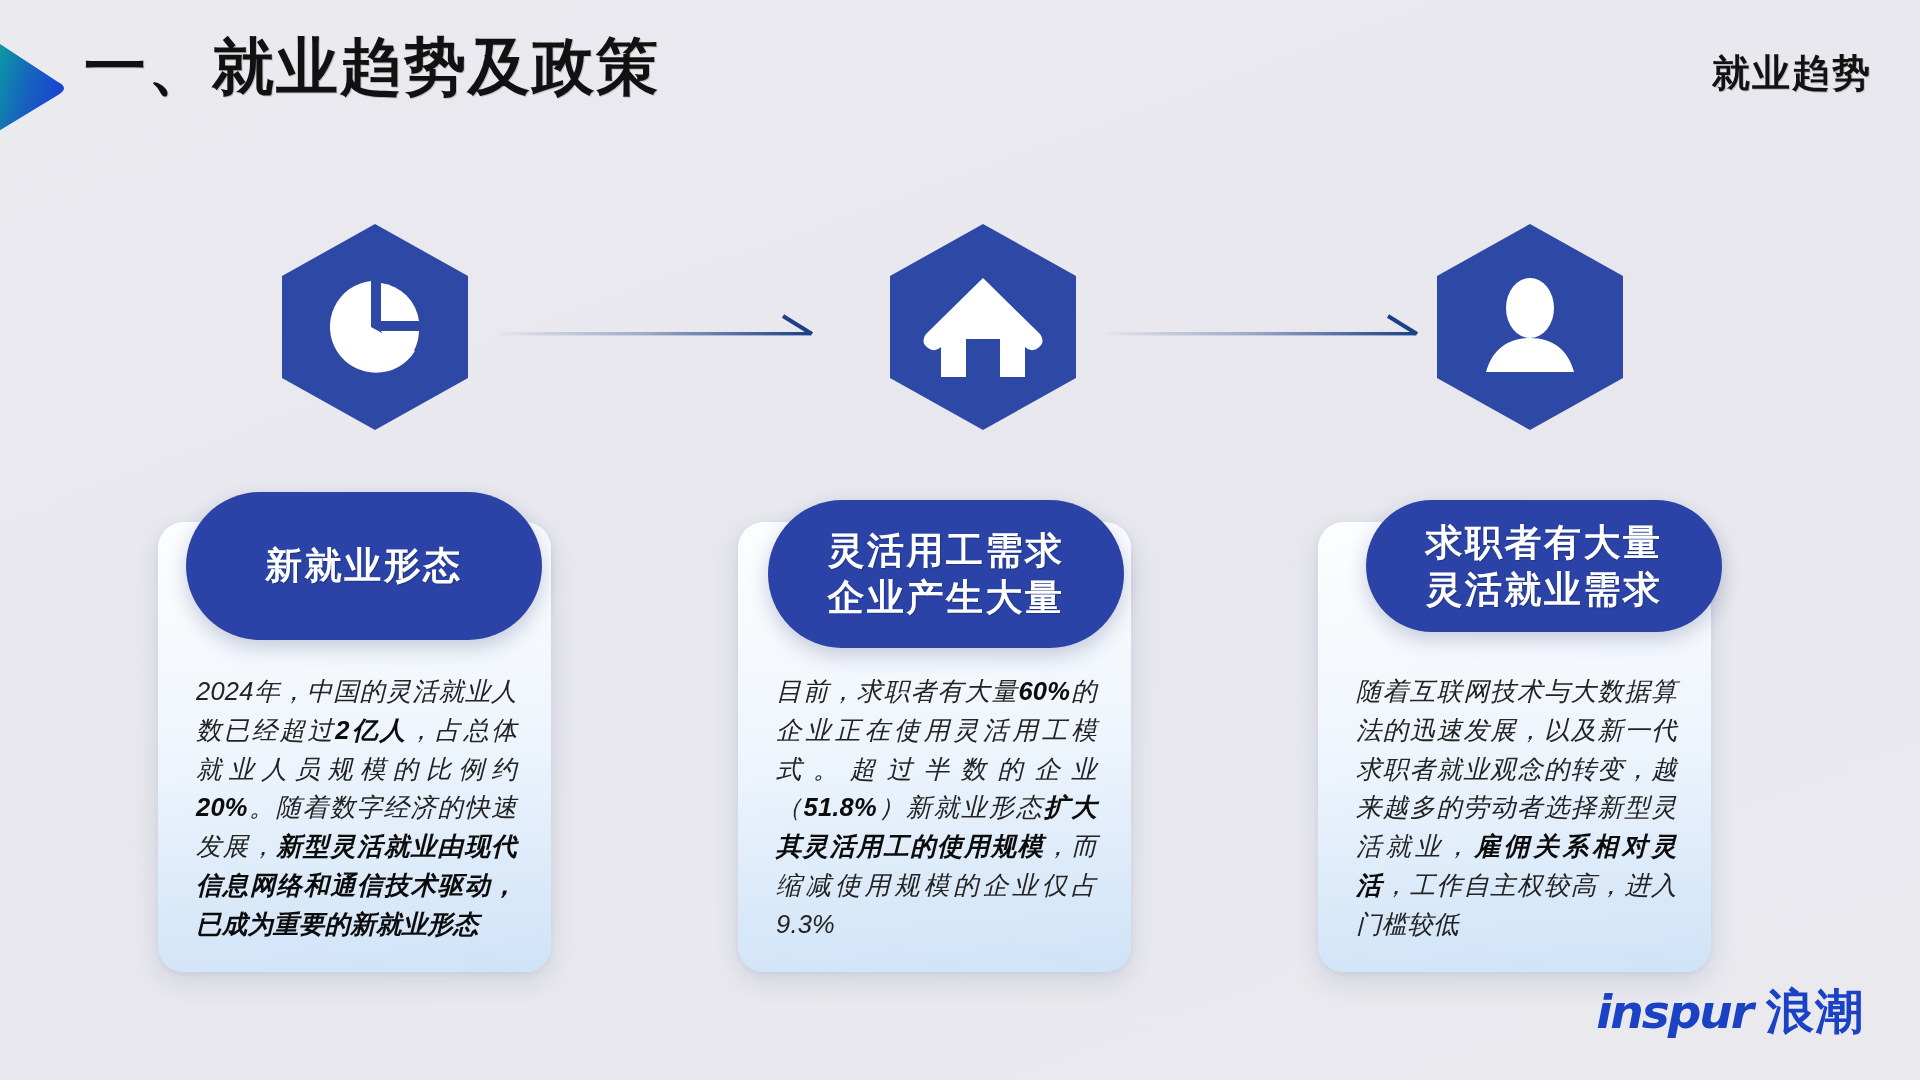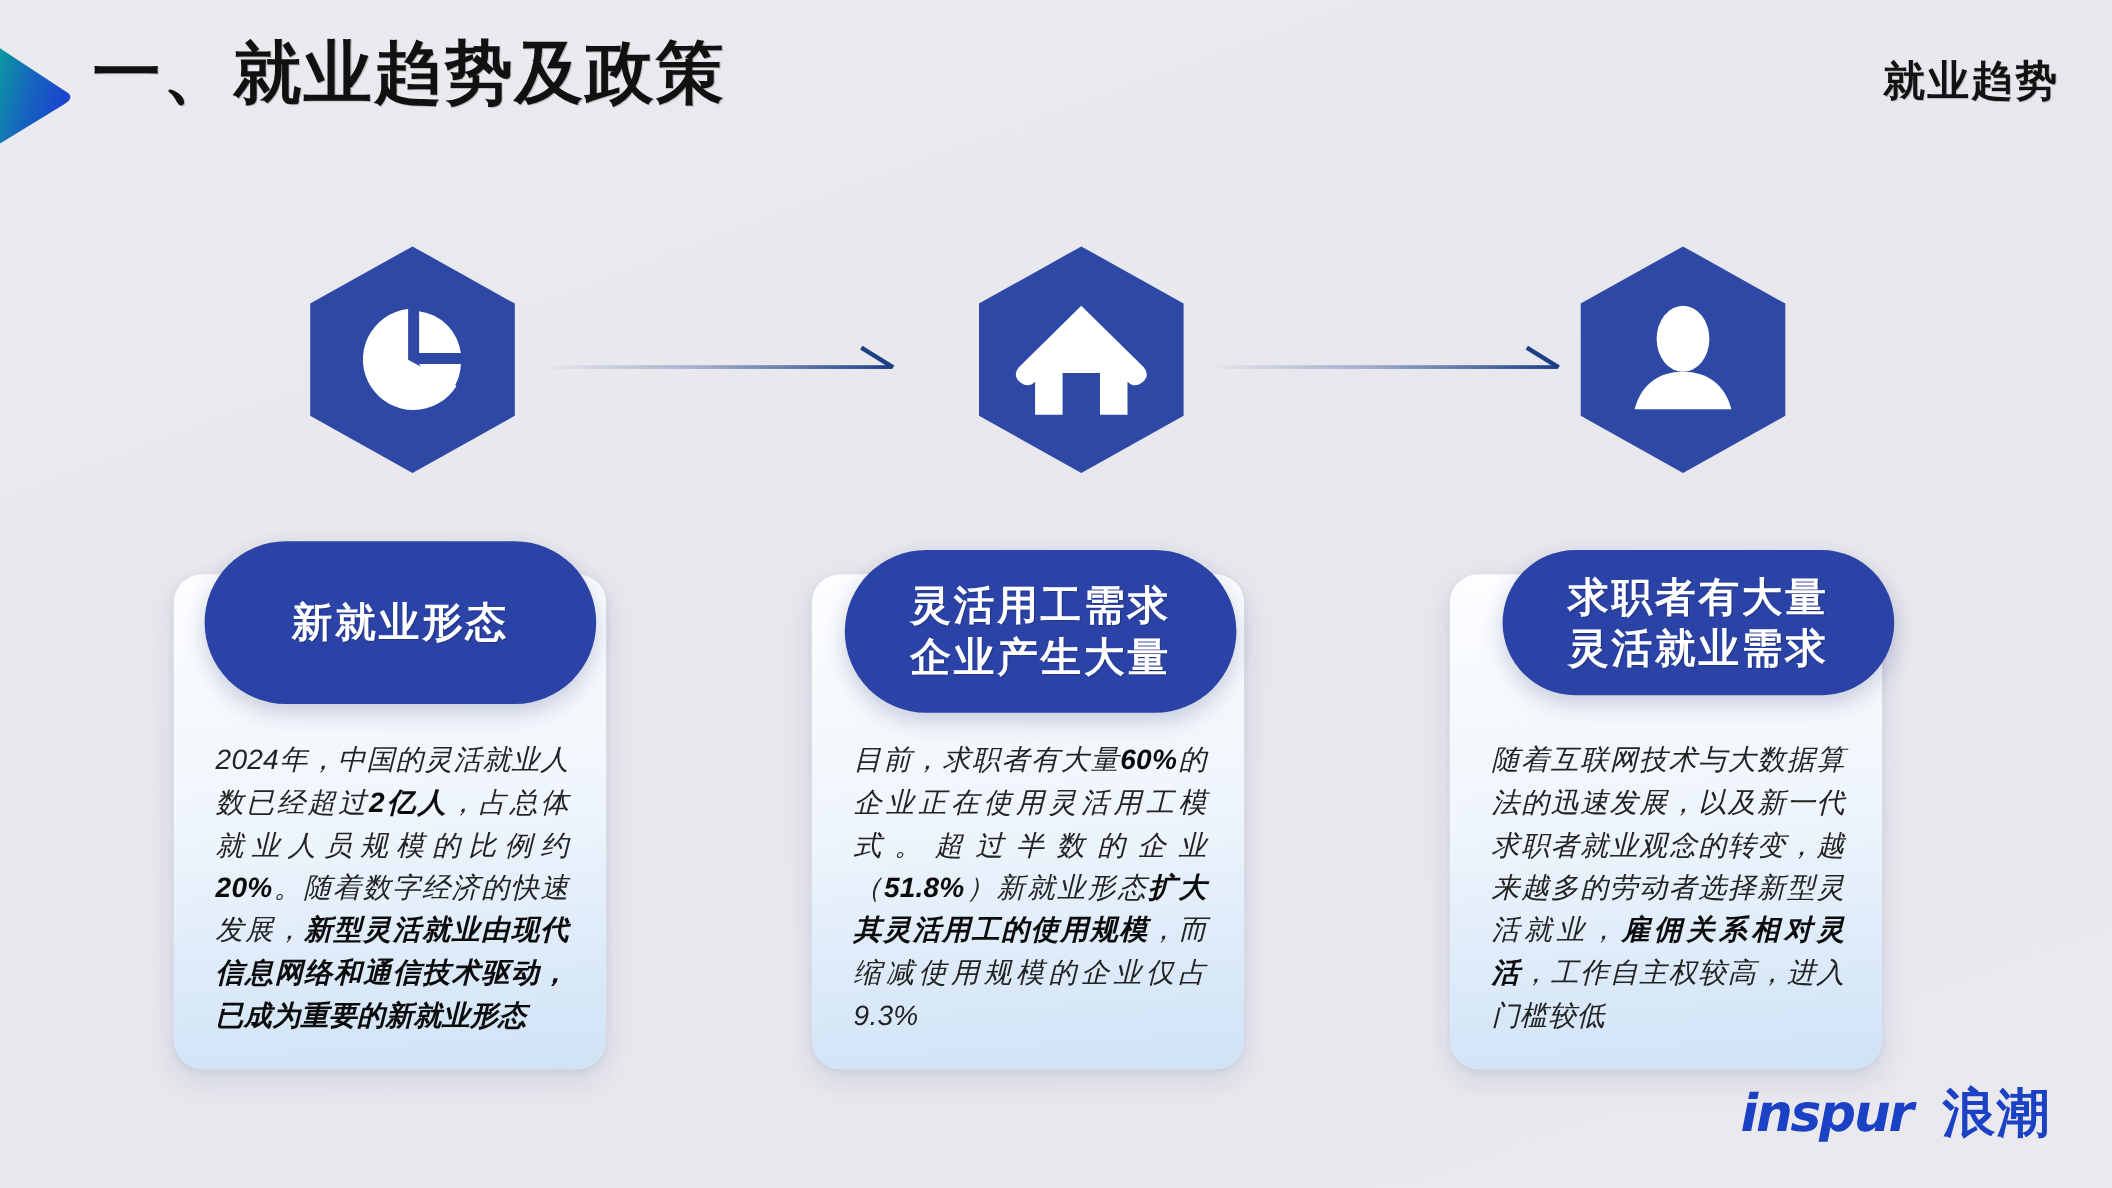--- a/index.html
+++ b/index.html
@@ -138,21 +138,21 @@
   .pill-2 { left: 768px; top: 500px; width: 356px; height: 148px; }
   .pill-3 { left: 1366px; top: 500px; width: 356px; height: 132px; }
 
   
   .logo {
     position: absolute;
     right: 56px;
     bottom: 36px;
     display: flex;
     align-items: baseline;
-    gap: 28px;
+    gap: 14px;
   }
   .logo-mark {
     font-size: 47px;
     font-weight: 700;
     font-style: italic;
     color: #1b42c4;
     letter-spacing: -2px;
     font-family: "DejaVu Sans", "Liberation Sans", sans-serif;
   }
   .logo-cn {

